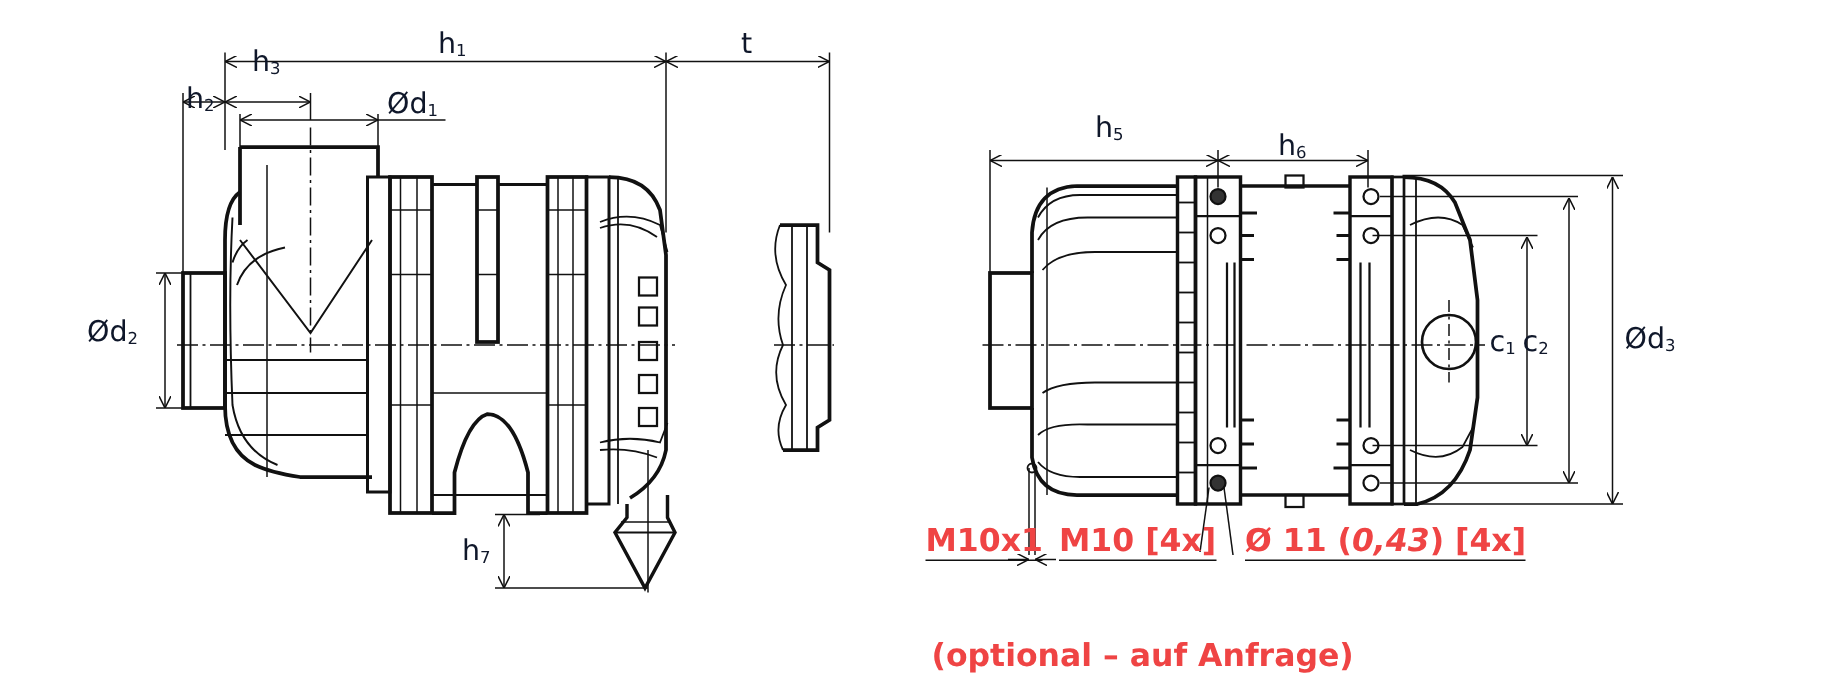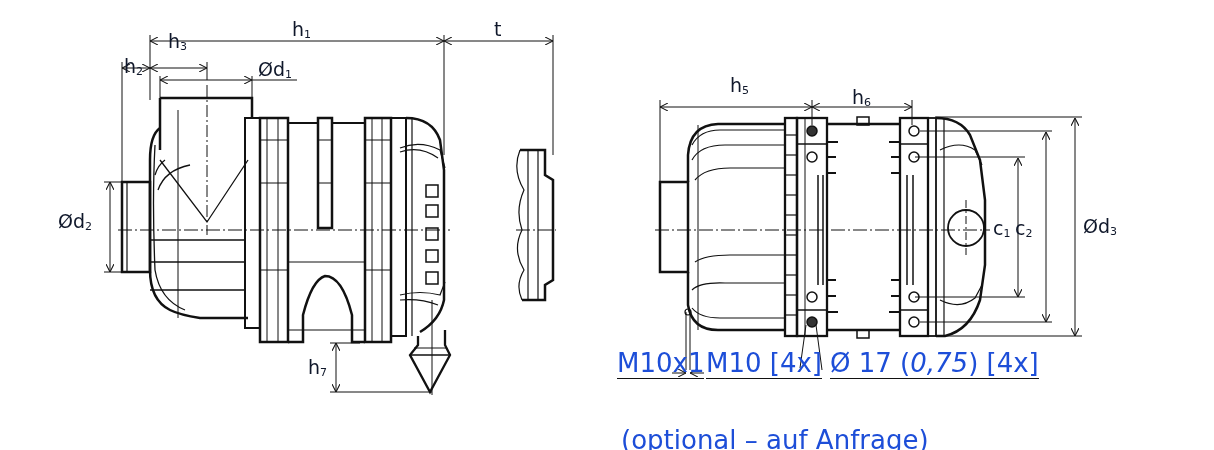--- a/index.html
+++ b/index.html
@@ -2,22 +2,22 @@
 <html><head>
 <meta charset="utf-8">
 <style>
   html, body { margin: 0; padding: 0; background: #ffffff; }
   body { width: 1214px; height: 450px; position: relative; overflow: hidden;
          font-family: "DejaVu Sans", sans-serif; color: #111; }
   svg { position: absolute; left: 0; top: 0; }
   .lbl { position: absolute; font-family: "DejaVu Sans", sans-serif; font-size: 19px; color: #0f172a;
          white-space: nowrap; line-height: 1; }
   .lbl sub { font-size: 11px; vertical-align: -2px; }
-  .note { position: absolute; font-family: "DejaVu Sans", sans-serif; font-size: 26px; color: #1d4ed8;
-          white-space: nowrap; line-height: 1; }
+  .note { position: absolute; font-family: "DejaVu Sans", sans-serif; font-size: 21px; color: #ef4444;
+          white-space: nowrap; line-height: 1; font-weight: bold; }
   .ul { border-bottom: 1.5px solid #111; padding-bottom: 2px; }
   .it { font-style: italic; }
 </style>
 </head>
 <body>
 
 <svg width="1214" height="450" viewBox="0 0 1214 450" xmlns="http://www.w3.org/2000/svg">
   <defs>
     <marker id="arr" viewBox="0 0 10 10" refX="10" refY="5" markerWidth="8" markerHeight="8" orient="auto-start-reverse">
       <path d="M0,0 L10,5 L0,10" fill="none" stroke="#111" stroke-width="1.3"></path>
@@ -240,14 +240,14 @@
 <div class="lbl" style="left:308px;top:358px;"><span>h</span><sub>7</sub></div>
 
 <div class="lbl" style="left:730px;top:76px;"><span>h</span><sub>5</sub></div>
 <div class="lbl" style="left:852px;top:88px;"><span>h</span><sub>6</sub></div>
 <div class="lbl" style="left:1015px;top:219px;"><span>c</span><sub>2</sub></div>
 <div class="lbl" style="left:993px;top:219px;"><span>c</span><sub>1</sub></div>
 <div class="lbl" style="left:1083px;top:217px;text-align:center;"><span>Ød</span><sub>3</sub></div>
 
 <div class="note ul" style="left:617px;top:350px;">M10x1</div>
 <div class="note ul" style="left:706px;top:350px;">M10 [4x]</div>
-<div class="note ul" style="left:830px;top:350px;"><span>Ø 17 (</span><span class="it">0,75</span><span>) [4x]</span></div>
+<div class="note ul" style="left:830px;top:350px;"><span>Ø 11 (</span><span class="it">0,43</span><span>) [4x]</span></div>
 <div class="note" style="left:621px;top:380px;margin-top:47px;">(optional – auf Anfrage)</div>
 
 </body></html>

